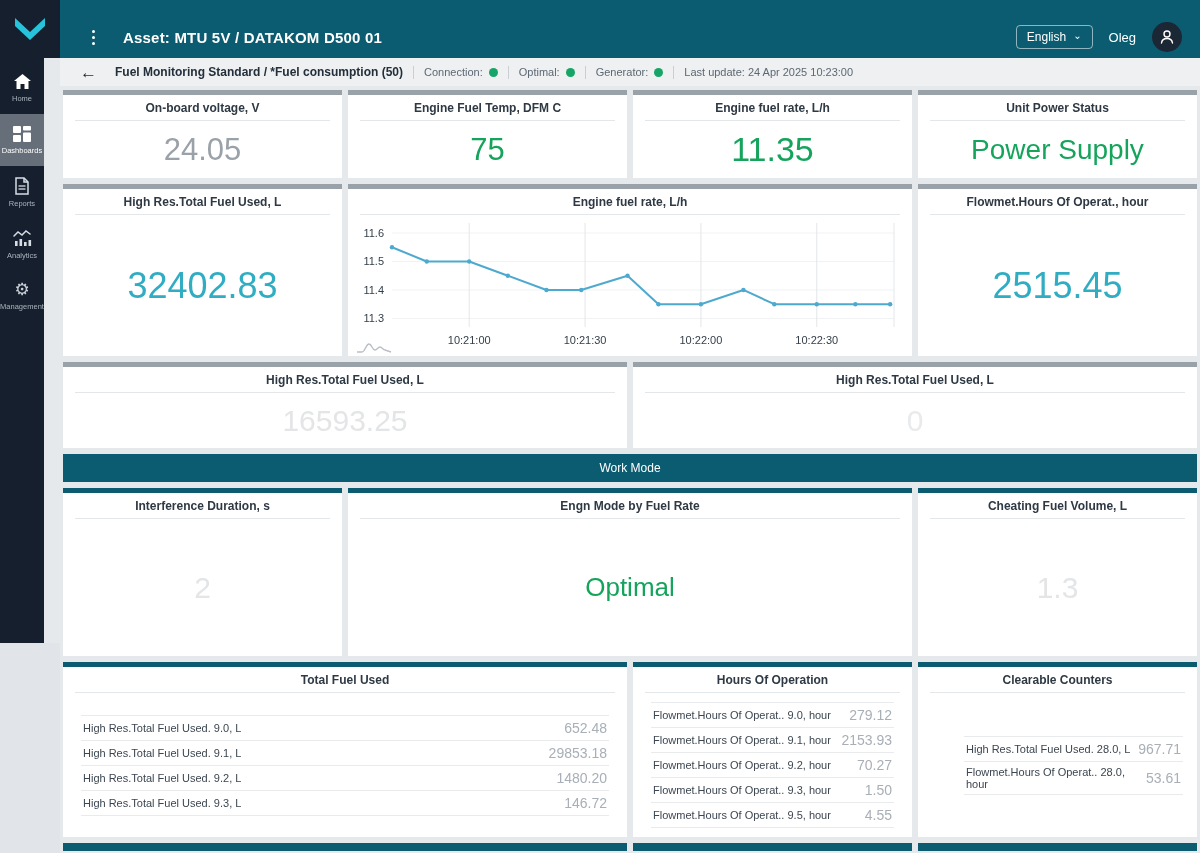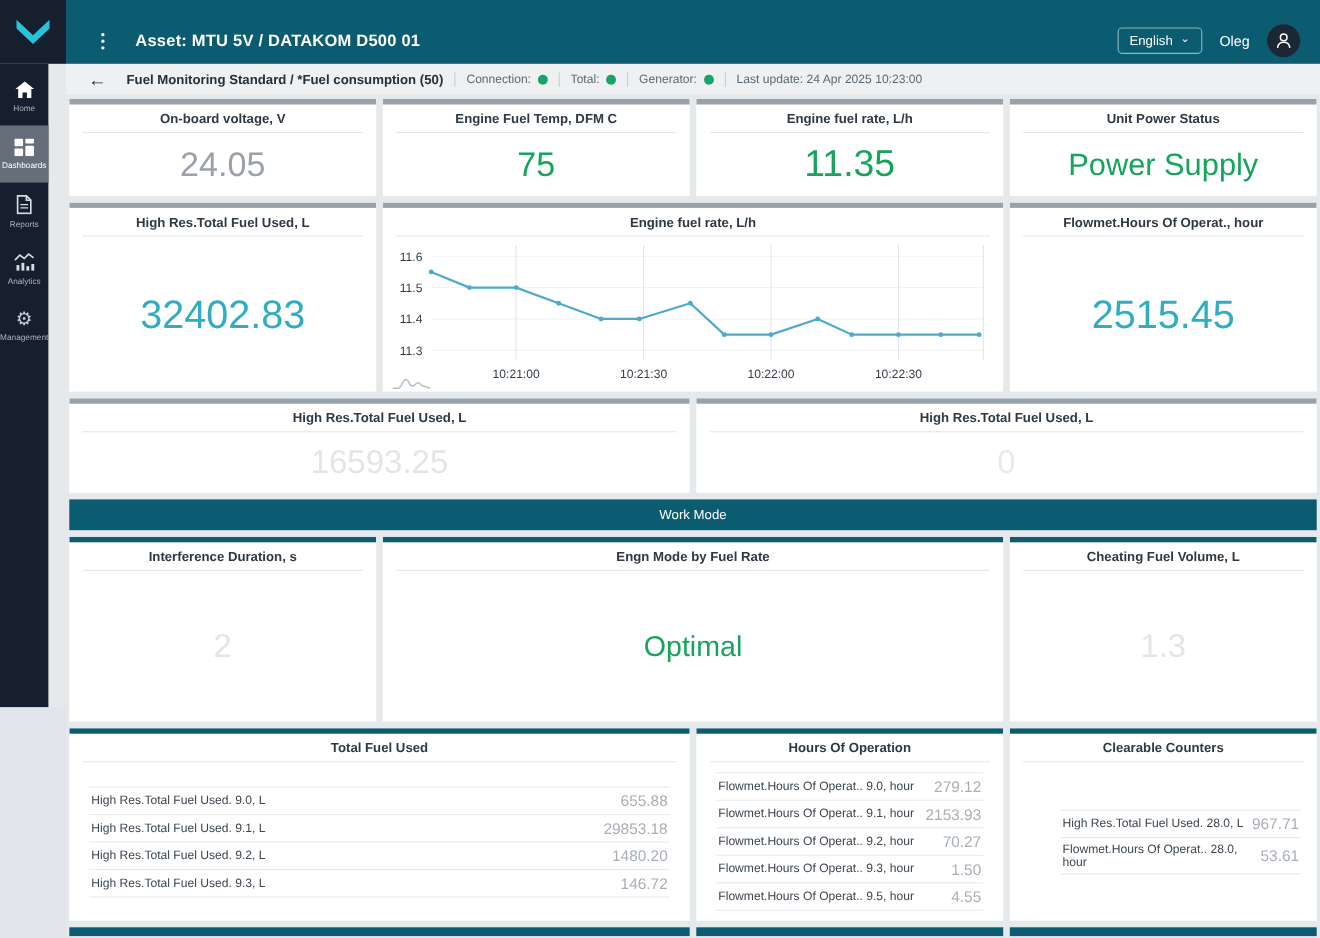--- a/index.html
+++ b/index.html
@@ -152,21 +152,21 @@
 <div class="subheader">
   <span class="back-btn">←</span>
   <span class="crumb">Fuel Monitoring Standard / *Fuel consumption (50)</span>
   <span class="sub-sep"></span>
   <span class="status-item">
     <span>Connection:</span>
       <span class="dot"></span>
   </span>
   <span class="sub-sep"></span>
   <span class="status-item">
-    <span>Total:</span>
+    <span>Optimal:</span>
       <span class="dot"></span>
   </span>
   <span class="sub-sep"></span>
   <span class="status-item">
     <span>Generator:</span>
       <span class="dot"></span>
   </span>
   <span class="sub-sep"></span>
   <span class="last-update">Last update: 24 Apr 2025 10:23:00</span>
 </div>
@@ -315,21 +315,21 @@
       </div>
   </div>
 
   <div class="card span2">
     <div class="strip teal"></div>
     <div class="card-title">Total Fuel Used</div>
     <div class="card-divider"></div>
     <div class="tbl-body">
       <div class="trow">
         <span class="tl">High Res.Total Fuel Used. 9.0, L</span>
-        <span class="tv">655.88</span>
+        <span class="tv">652.48</span>
       </div>
       <div class="trow">
         <span class="tl">High Res.Total Fuel Used. 9.1, L</span>
         <span class="tv">29853.18</span>
       </div>
       <div class="trow">
         <span class="tl">High Res.Total Fuel Used. 9.2, L</span>
         <span class="tv">1480.20</span>
       </div>
       <div class="trow">

